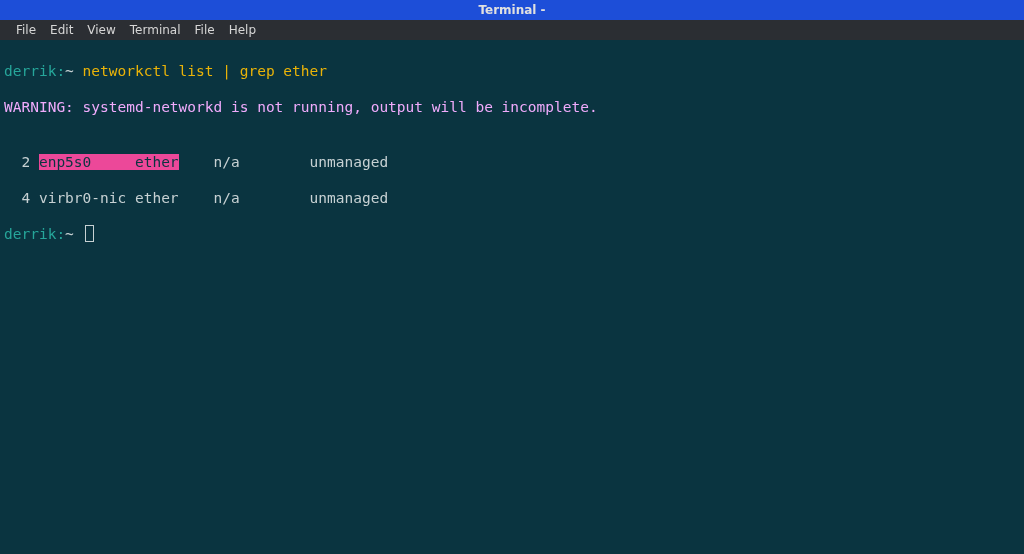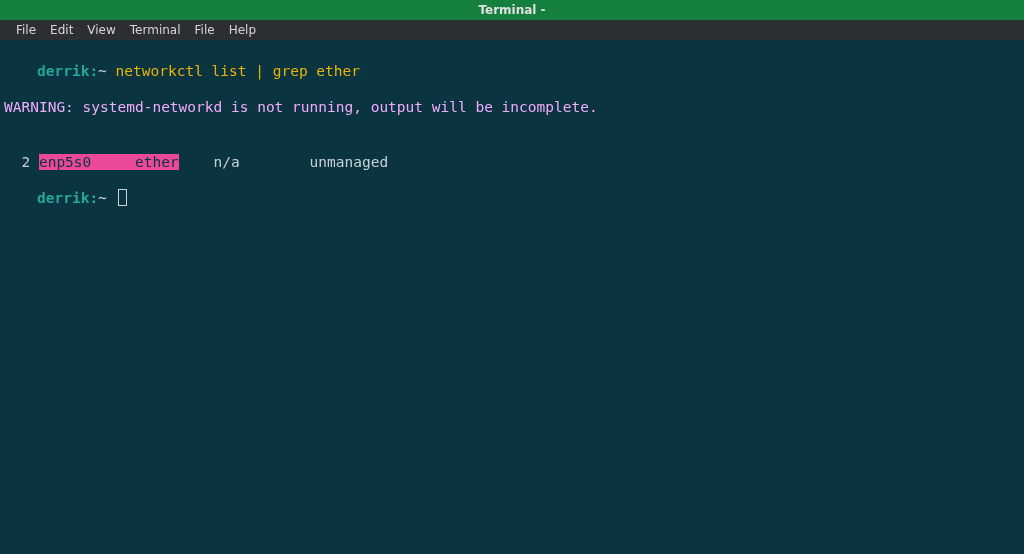--- a/index.html
+++ b/index.html
@@ -9,21 +9,21 @@
     }
     body {
       width: 1024px;
       height: 554px;
       background: #0a3440;
       font-family: "DejaVu Sans Mono", "Liberation Mono", monospace;
       font-size: 14px;
       overflow: hidden;
     }
     .titlebar {
-      background: #15803d;
+      background: #1d4ed8;
       height: 20px;
       display: flex;
       align-items: center;
       justify-content: center;
       color: #e0e0e0;
       font-family: "DejaVu Sans", "Liberation Sans", sans-serif;
       font-size: 12px;
       font-weight: bold;
       text-align: right;
     }
@@ -44,22 +44,21 @@
     .terminal-body {
       background: #0a3440;
       padding: 4px 4px;
       color: #c7d1d3;
       line-height: 1.25;
       white-space: pre;
       font-size: 14.5px;
     }
     .prompt-host {
       color: #26a69a;
-      font-weight: bold;
-      margin-left: 33px;
+      font-weight: normal;
     }
     .prompt-tilde {
       color: #c7d1d3;
     }
     .command {
       color: #eab308;
     }
     .warn {
       color: #f0abfc;
     }
@@ -93,14 +92,15 @@
   <span class="menu-item">Terminal</span>
   <span class="menu-item">File</span>
   <span class="menu-item">Help</span>
 </div>
 
 <div class="terminal-body">
 <span class="row"><span class="prompt-host">derrik:</span><span class="prompt-tilde">~ </span><span class="command">networkctl list | grep ether</span></span>
 <span class="row warn">WARNING: systemd-networkd is not running, output will be incomplete.</span>
 <span class="row"></span>
 <span class="row"><span>  2 </span><span class="highlight">enp5s0     ether</span><span>    n/a        unmanaged</span></span>
+<span class="row">  4 virbr0-nic ether    n/a        unmanaged</span>
 <span class="row"><span class="prompt-host">derrik:</span><span class="prompt-tilde">~ </span><span class="cursor"></span></span>
 </div>
 
 </body></html>

